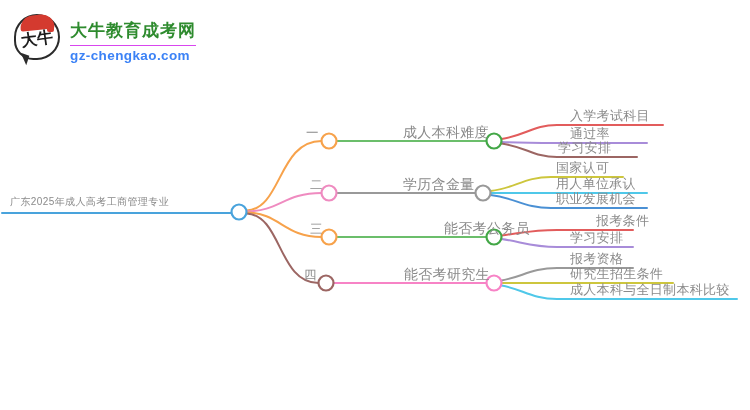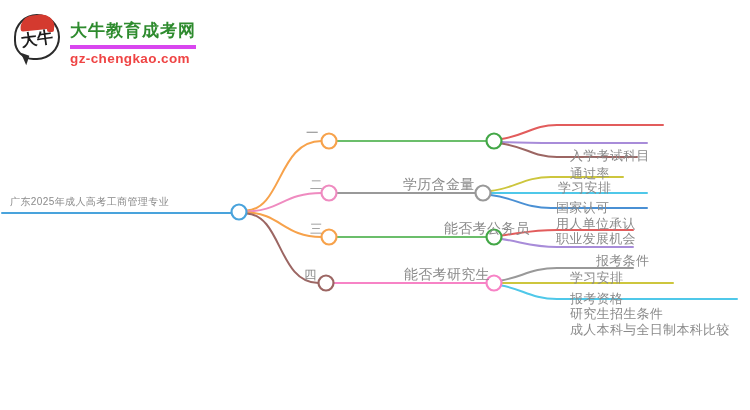--- a/index.html
+++ b/index.html
@@ -1,38 +1,38 @@
 <!DOCTYPE html>
 <html><head>
 <meta charset="utf-8">
 <style>
   html,body{margin:0;padding:0;background:#fff;}
   .stage{position:relative;width:750px;height:410px;background:#ffffff;overflow:hidden;
          font-family:"Liberation Sans","DejaVu Sans",sans-serif;}
   .lbl{position:absolute;color:#8a8a8a;white-space:nowrap;line-height:1.15;}
   .root-label{font-size:10px;letter-spacing:0.4px;}
   .topic-label{font-size:14px;letter-spacing:0.3px;}
-  .child-label{font-size:13px;letter-spacing:0.3px;margin-top:40px;}
+  .child-label{font-size:13px;letter-spacing:0.3px;}
   .num-label{font-size:12.5px;}
   svg{position:absolute;left:0;top:0;}
   
   .logo{position:absolute;left:14px;top:14px;display:flex;align-items:flex-start;}
   .logo-mark{position:relative;width:46px;height:46px;border:2px solid #2b2b2b;border-radius:50% 50% 50% 42%;
              background:#fff;box-sizing:border-box;}
   .logo-cap{position:absolute;left:4px;top:-1px;width:34px;height:15px;background:#d43a2f;
             border-radius:17px 17px 3px 3px;transform:rotate(-6deg);}
   .logo-seal{position:absolute;right:4px;top:7px;width:7px;height:9px;background:#d43a2f;border-radius:2px;}
   .logo-mark-text{position:absolute;left:0;right:0;top:13px;text-align:center;font-size:16px;font-weight:bold;
             color:#1c1c1c;transform:rotate(-8deg);font-family:"Liberation Serif","DejaVu Serif",serif;}
   .logo-tail{position:absolute;left:3px;bottom:-6px;width:0;height:0;border-left:9px solid transparent;
             border-top:10px solid #2b2b2b;transform:rotate(18deg);}
   .logo-text{margin-left:10px;padding-top:5px;}
   .logo-title{font-size:17px;font-weight:bold;color:#2e8b2e;letter-spacing:1px;
-              border-bottom:4px solid #d946ef;padding-bottom:3px;width:fit-content;}
-  .logo-domain{font-size:13.5px;font-weight:bold;color:#ef4444;letter-spacing:0.4px;margin-top:2px;}
+              border-bottom:1px solid #d946ef;padding-bottom:3px;width:fit-content;}
+  .logo-domain{font-size:13.5px;font-weight:bold;color:#3b82f6;letter-spacing:0.4px;margin-top:2px;}
 </style>
 </head>
 <body>
 
 <div class="stage">
 
   <svg width="750" height="410" viewBox="0 0 750 410">
     <g fill="none" stroke-width="2" stroke-linecap="round">
 
       <path d="M2,213 L231,213" stroke="#49A3DC"></path>
@@ -88,20 +88,21 @@
     </div>
   </div>
 
   <div class="lbl root-label" style="left:10px;top:196px;">广东2025年成人高考工商管理专业</div>
 
   <div class="lbl num-label" style="left:306px;top:126px;">一</div>
   <div class="lbl num-label" style="left:310px;top:178px;">二</div>
   <div class="lbl num-label" style="left:310px;top:222px;">三</div>
   <div class="lbl num-label" style="left:304px;top:268px;">四</div>
 
+  <div class="lbl topic-label" style="left:403px;top:124px;">成人本科难度</div>
   <div class="lbl topic-label" style="left:403px;top:176px;">学历含金量</div>
   <div class="lbl topic-label" style="left:404px;top:220px;margin-left:40px;">能否考公务员</div>
   <div class="lbl topic-label" style="left:404px;top:266px;">能否考研究生</div>
 
   <div class="lbl child-label" style="left:570px;top:109px;">入学考试科目</div>
   <div class="lbl child-label" style="left:570px;top:127px;">通过率</div>
   <div class="lbl child-label" style="left:558px;top:141px;">学习安排</div>
 
   <div class="lbl child-label" style="left:556px;top:161px;">国家认可</div>
   <div class="lbl child-label" style="left:556px;top:177px;">用人单位承认</div>

